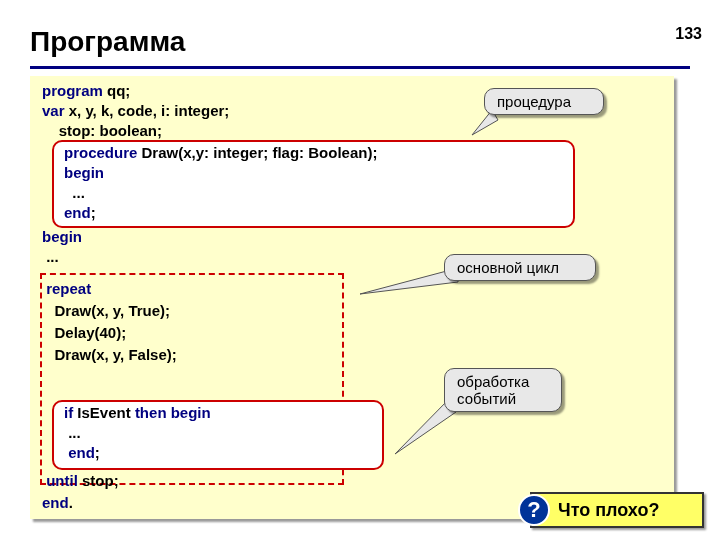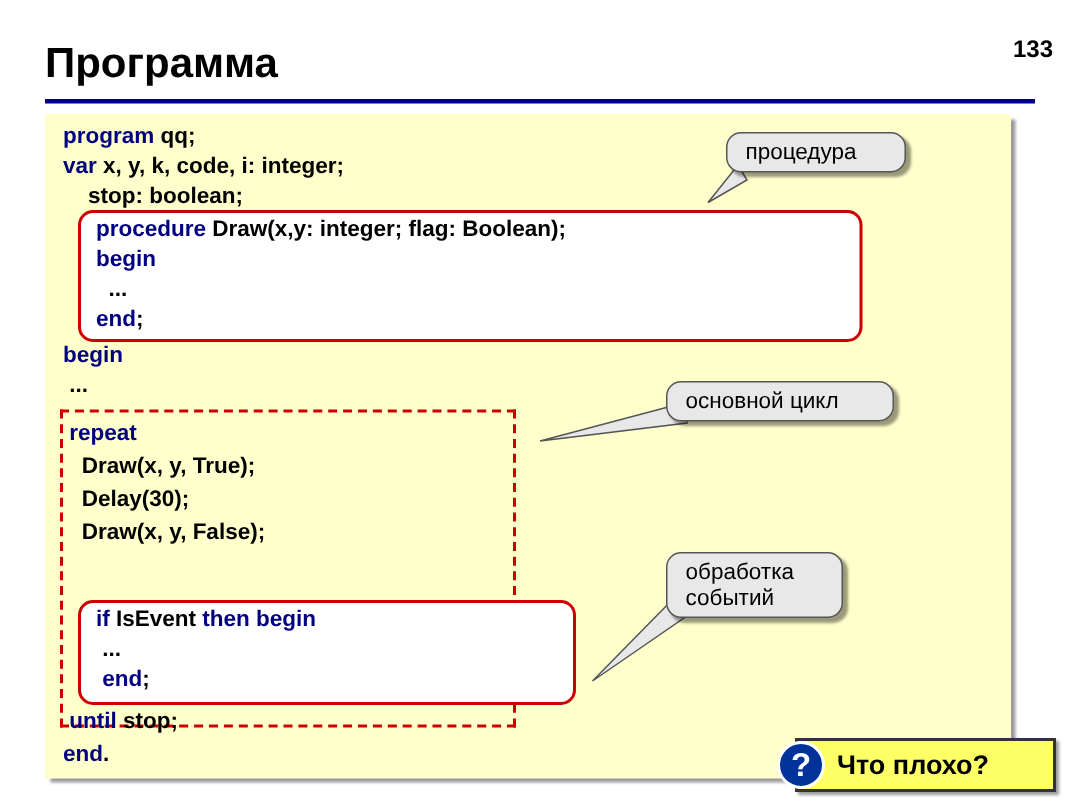--- a/index.html
+++ b/index.html
@@ -147,21 +147,21 @@
   <div class="code-line kw" style="left:64px; top:164px;">begin</div>
   <div class="code-line tx" style="left:64px; top:184px;">  ...</div>
   <div class="code-line" style="left:64px; top:204px;"><span class="kw">end</span><span class="tx">;</span></div>
 
   <div class="code-line kw" style="left:42px; top:228px;">begin</div>
   <div class="code-line tx" style="left:42px; top:248px;"> ...</div>
 
   <div class="dashed-box"></div>
   <div class="code-line kw" style="left:42px; top:280px;"> repeat</div>
   <div class="code-line tx" style="left:42px; top:302px;">   Draw(x, y, True);</div>
-  <div class="code-line tx" style="left:42px; top:324px;">   Delay(30);</div>
+  <div class="code-line tx" style="left:42px; top:324px;">   Delay(40);</div>
   <div class="code-line tx" style="left:42px; top:346px;">   Draw(x, y, False);</div>
 
   <div class="event-box"></div>
   <div class="code-line" style="left:64px; top:404px;"><span class="kw">if </span><span class="tx">IsEvent </span><span class="kw">then begin</span></div>
   <div class="code-line tx" style="left:64px; top:424px;"> ...</div>
   <div class="code-line" style="left:64px; top:444px;"><span class="kw"> end</span><span class="tx">;</span></div>
 
   <div class="code-line" style="left:42px; top:472px;"><span class="kw"> until </span><span class="tx">stop;</span></div>
   <div class="code-line" style="left:42px; top:494px;"><span class="kw">end</span><span class="tx">.</span></div>
 

